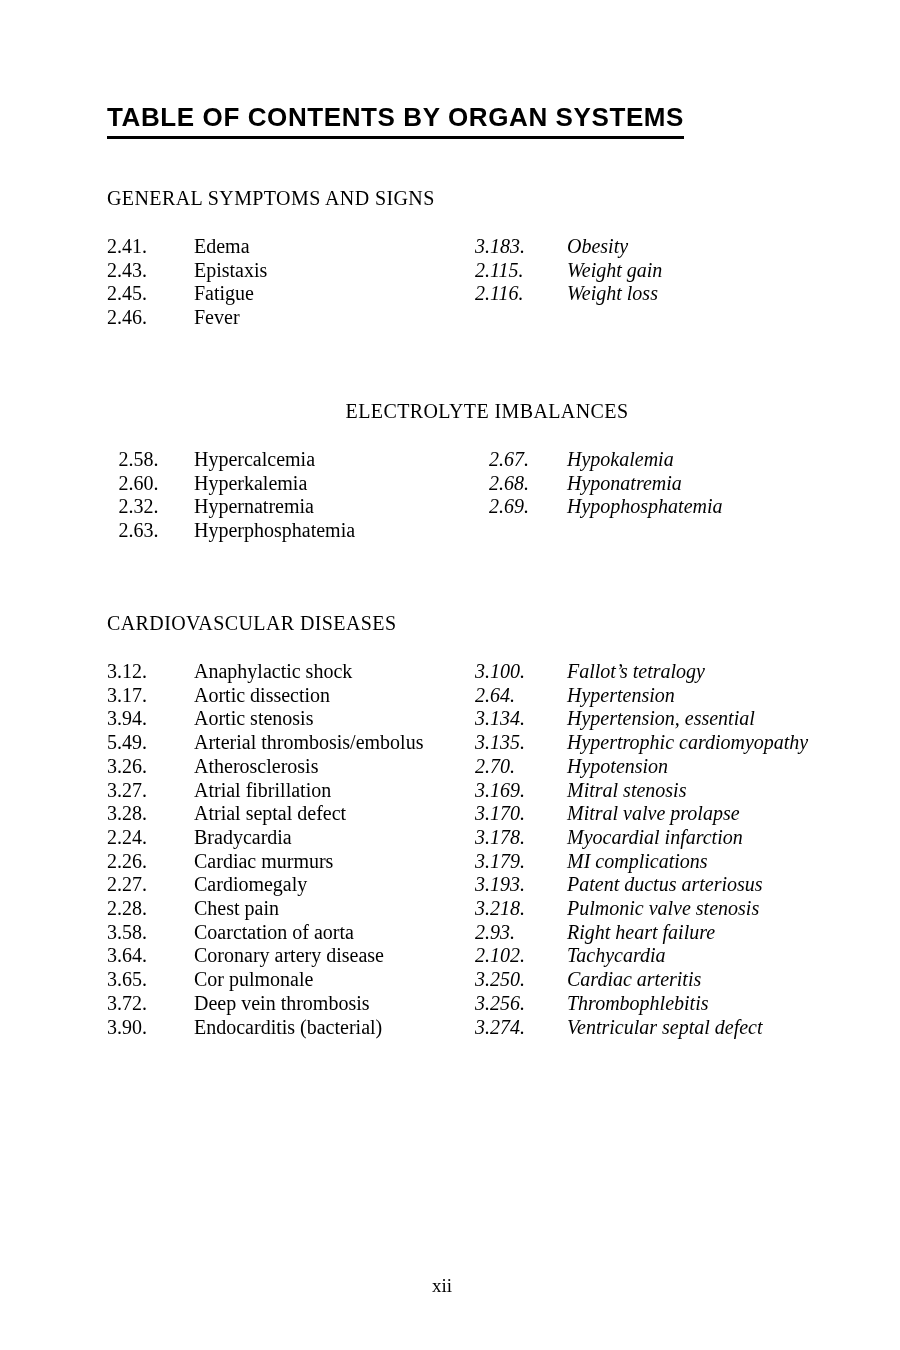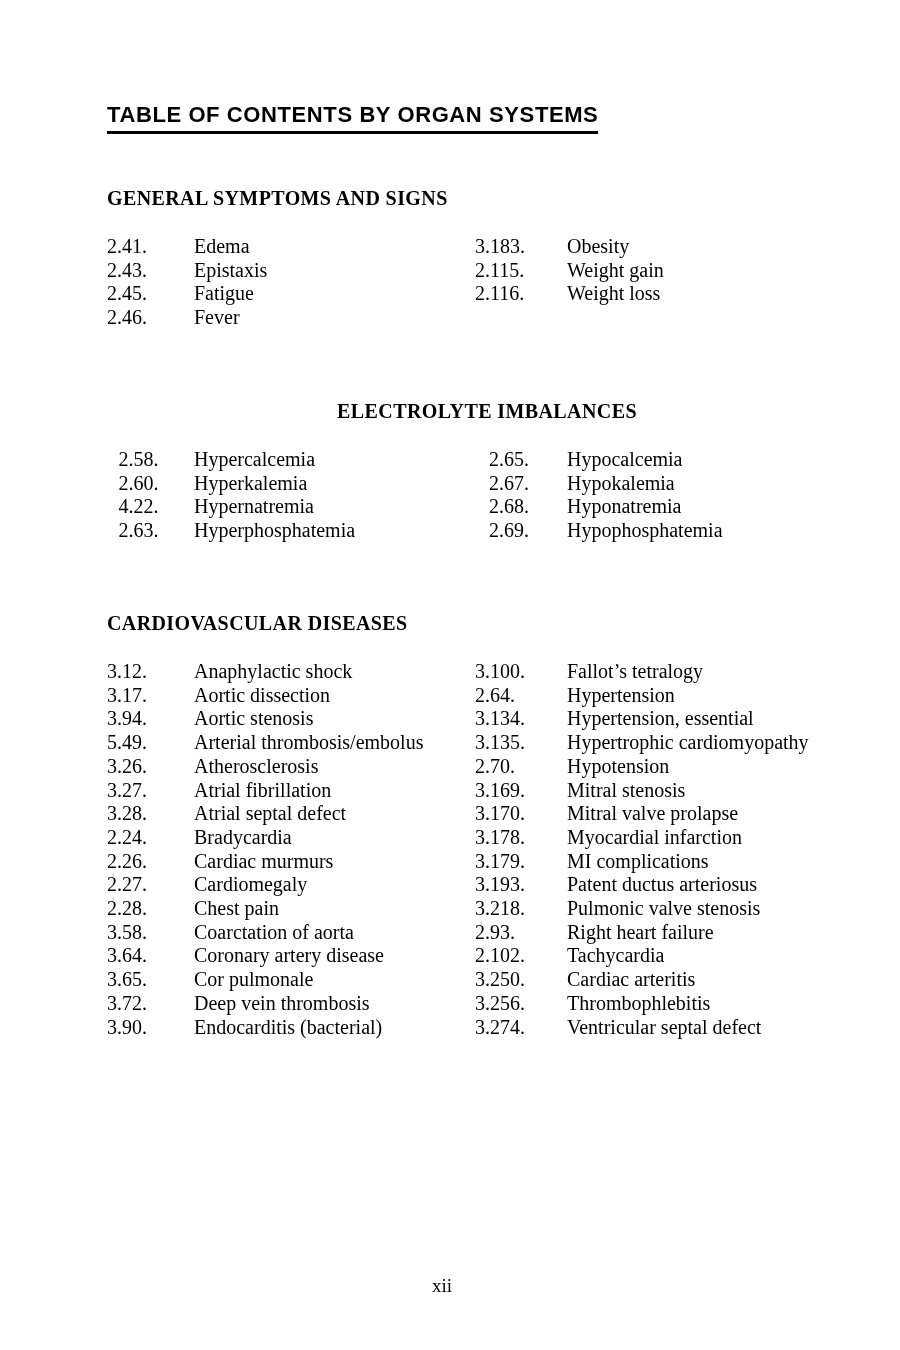--- a/index.html
+++ b/index.html
@@ -9,47 +9,47 @@
     color: #000000;
     font-family: "Liberation Serif", serif;
     position: relative;
     overflow: hidden;
   }
   .title {
     position: absolute;
     left: 107px; top: 102px;
     font-family: "Liberation Sans", sans-serif;
     font-weight: 700;
-    font-size: 22px;
+    font-size: 26px;
     letter-spacing: 0.6px;
     border-bottom: 3px solid #000;
     padding-bottom: 3px;
     white-space: nowrap;
   }
   .section {
     position: absolute;
     left: 107px;
     width: 760px;
   }
   .s0 { top: 188px; }
   .s1 { top: 401px; text-align: center; }
   .s2 { top: 613px; }
   .heading {
-    font-weight: 700;
+    font-weight: 400;
     font-size: 20px;
     letter-spacing: 0.4px;
     line-height: 20px;
     white-space: nowrap;
   }
   .cols {
     display: flex;
     margin-top: 27px;
   }
   .col.left  { flex: 0 0 368px; }
-  .col.right { flex: 1 1 auto; }
+  .col.right { flex: 1 1 auto; font-style: italic; }
   .entry {
     display: flex;
     font-size: 20px;
     line-height: 23.7px;
     white-space: nowrap;
     gap: 24px;
   }
   .entry .num { flex: 0 0 63px; }
   .col.right .entry .num { flex-basis: 68px; }
   .pageno {
@@ -109,33 +109,29 @@
         <div class="col left">
           <div class="entry">
             <span class="num">2.58.</span>
             <span class="label">Hypercalcemia</span>
           </div>
           <div class="entry">
             <span class="num">2.60.</span>
             <span class="label">Hyperkalemia</span>
           </div>
           <div class="entry">
-            <span class="num">4.22.</span>
+            <span class="num">2.32.</span>
             <span class="label">Hypernatremia</span>
           </div>
           <div class="entry">
             <span class="num">2.63.</span>
             <span class="label">Hyperphosphatemia</span>
           </div>
         </div>
         <div class="col right">
-          <div class="entry">
-            <span class="num">2.65.</span>
-            <span class="label">Hypocalcemia</span>
-          </div>
           <div class="entry">
             <span class="num">2.67.</span>
             <span class="label">Hypokalemia</span>
           </div>
           <div class="entry">
             <span class="num">2.68.</span>
             <span class="label">Hyponatremia</span>
           </div>
           <div class="entry">
             <span class="num">2.69.</span>

